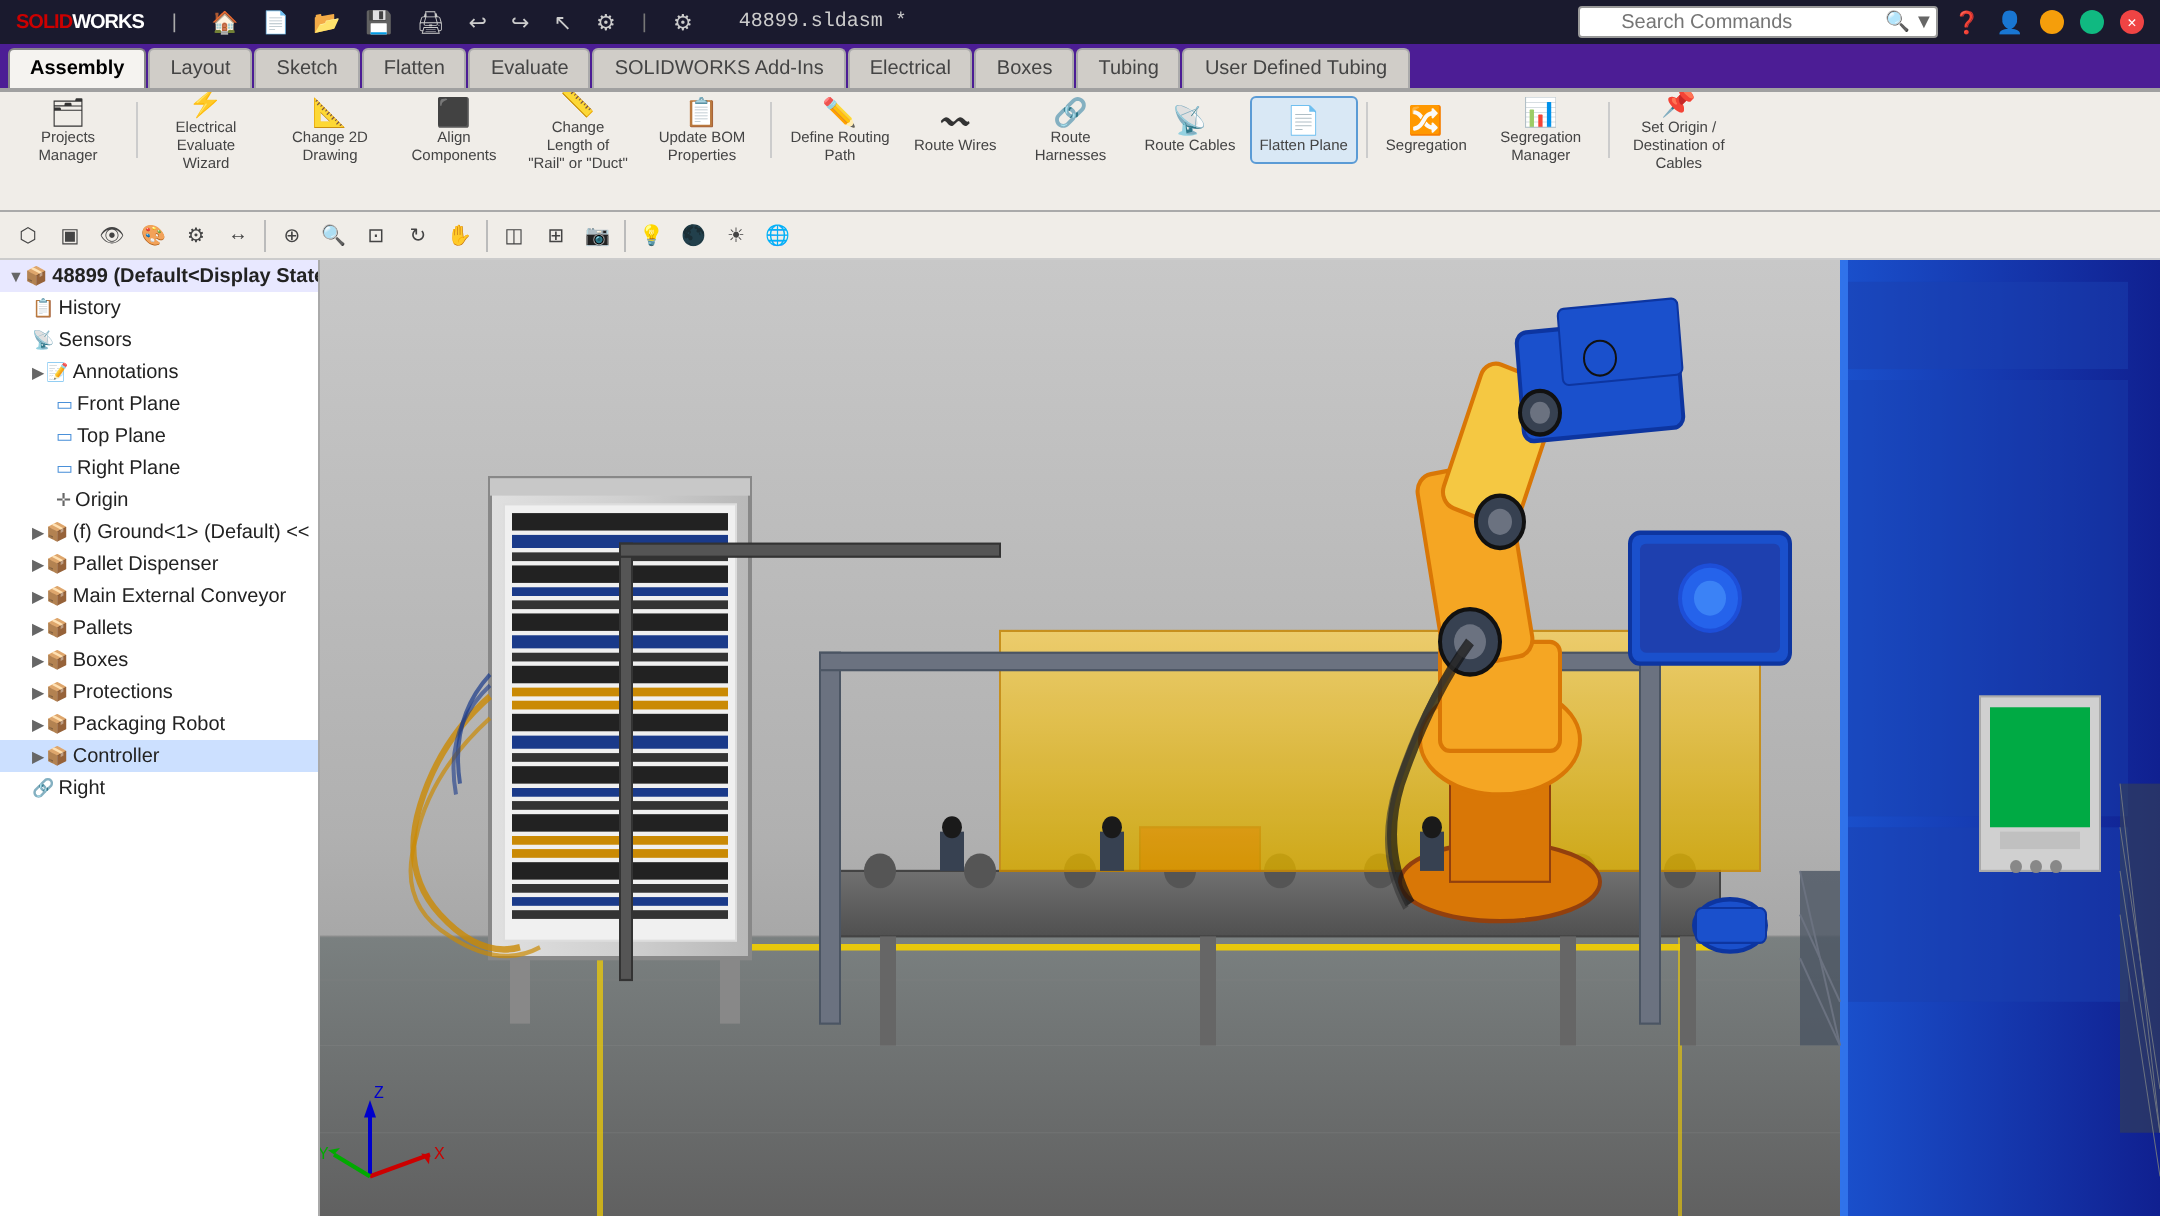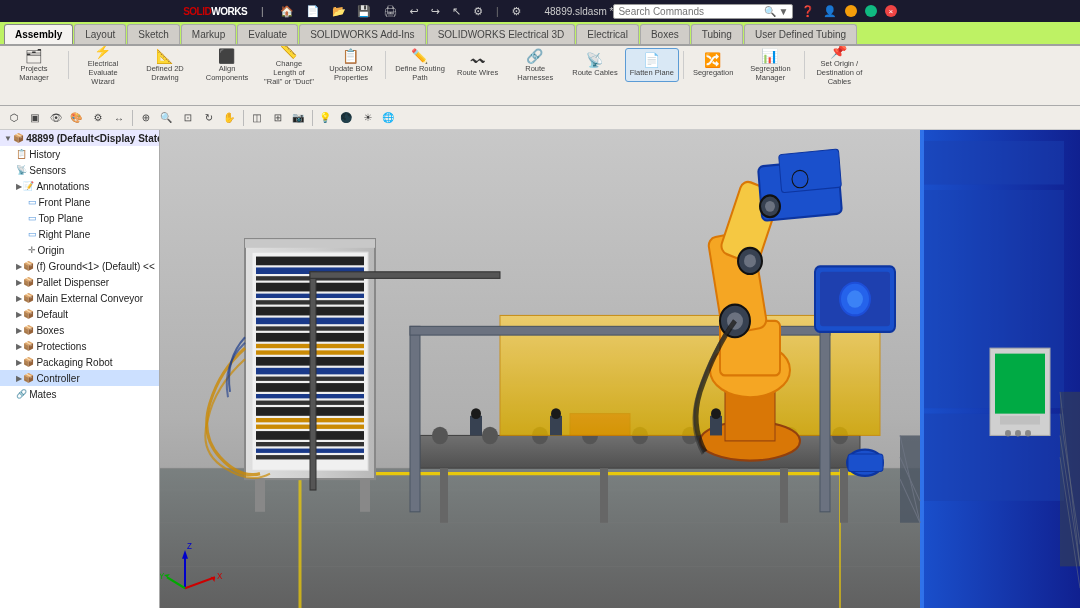--- a/index.html
+++ b/index.html
@@ -4,21 +4,21 @@
   <style>
     * { margin: 0; padding: 0; box-sizing: border-box; }
     body { width: 1080px; height: 608px; overflow: hidden; font-family: 'Segoe UI', Arial, sans-serif; font-size: 11px; background: #d4d0c8; }
 
     
     #titlebar {
       height: 22px;
       background: #1a1a2e;
       display: flex;
       align-items: center;
-      justify-content: center;
+      justify-content: space-between;
       padding: 0 8px;
       color: white;
     }
     #titlebar .left { display: flex; align-items: center; gap: 6px; }
     #titlebar .logo { color: #e74c3c; font-weight: bold; font-size: 10px; letter-spacing: -0.5px; }
     #titlebar .logo span { color: white; }
     .ctrl-min { background: #f59e0b; }
     .ctrl-max { background: #10b981; }
     .ctrl-close { background: #ef4444; }
 
@@ -58,35 +58,35 @@
     .toolbar-separator { width: 1px; height: 28px; background: #ccc; margin: 0 2px; }
     .toolbar-label { font-size: 7.5px; color: #444; text-align: center; line-height: 1.2; max-width: 50px; }
 
     
     .search-area {
       display: flex;
       align-items: center;
       background: white;
       border: 1px solid #999;
       border-radius: 2px;
-      padding: 1px 4px;
+      padding: 1px 21px;
       width: 180px;
     }
     .search-area input {
       border: none;
       outline: none;
       font-size: 10px;
       width: 150px;
       background: transparent;
     }
 
     
     #tabs-bar {
       height: 24px;
-      background: #bef264;
+      background: #4c1d95;
       display: flex;
       align-items: flex-end;
       border-bottom: 2px solid #a0a0a0;
       padding-left: 4px;
     }
     .tab {
       padding: 4px 10px;
       font-size: 10px;
       cursor: pointer;
       border: 1px solid #aaa;
@@ -202,65 +202,64 @@
     <span class="title-btn">📂</span>
     <span class="title-btn">💾</span>
     <span class="title-btn">🖨</span>
     <span class="title-btn">↩</span>
     <span class="title-btn">↪</span>
     <span class="title-btn">↖</span>
     <span class="title-btn">⚙</span>
     <span style="color:#777;font-size:10px;margin:0 4px;">|</span>
     <span class="title-btn">⚙</span>
     <span style="color:#777;font-size:10px;margin:0 4px;"></span>
-    <span style="color:#ccc;font-size:10px;">48899.sldasm *</span>
+    <span style="color:#ccc;font-size:10px;font-family:Liberation Mono, monospace;">48899.sldasm *</span>
   </div>
   <div style="display:flex;align-items:center;gap:8px;">
     <div class="search-area">
       <input type="text" style="font-size: 10px;" placeholder="Search Commands">
       <span style="color:#666;font-size:10px;">🔍</span>
       <span style="color:#666;font-size:10px;margin-left:2px;">▼</span>
     </div>
     <span style="color:#ccc;font-size:11px;">❓</span>
     <span style="color:#ccc;font-size:11px;">👤</span>
     <span class="title-btn ctrl-min" style="display:inline-block;width:12px;height:12px;background:#f59e0b;border-radius:50%;"></span>
     <span class="title-btn ctrl-max" style="display:inline-block;width:12px;height:12px;background:#10b981;border-radius:50%;"></span>
     <span class="title-btn ctrl-close" style="display:inline-block;width:12px;height:12px;background:#ef4444;border-radius:50%;font-size:8px;display:flex;align-items:center;justify-content:center;color:white;">×</span>
   </div>
 </div>
 
 <div id="tabs-bar">
   <div class="tab active">Assembly</div>
   <div class="tab">Layout</div>
   <div class="tab">Sketch</div>
-  <div class="tab">Markup</div>
+  <div class="tab">Flatten</div>
   <div class="tab">Evaluate</div>
   <div class="tab">SOLIDWORKS Add-Ins</div>
-  <div class="tab">SOLIDWORKS Electrical 3D</div>
   <div class="tab">Electrical</div>
   <div class="tab">Boxes</div>
   <div class="tab">Tubing</div>
   <div class="tab">User Defined Tubing</div>
 </div>
 
 <div id="toolbar-area">
   <div id="toolbar-main">
     <div class="toolbar-btn">
       <span class="toolbar-icon">🗂</span>
       <span class="toolbar-label">Projects
 Manager</span>
     </div>
     <div class="toolbar-separator"></div>
     <div class="toolbar-btn">
       <span class="toolbar-icon">⚡</span>
       <span class="toolbar-label">Electrical Evaluate Wizard</span>
     </div>
     <div class="toolbar-btn">
       <span class="toolbar-icon">📐</span>
-      <span class="toolbar-label">Defined 2D Drawing</span>
+      <span class="toolbar-label">Change 2D Drawing</span>
     </div>
     <div class="toolbar-btn">
       <span class="toolbar-icon">⬛</span>
       <span class="toolbar-label">Align Components</span>
     </div>
     <div class="toolbar-btn">
       <span class="toolbar-icon">📏</span>
       <span class="toolbar-label">Change Length of "Rail" or "Duct"</span>
     </div>
     <div class="toolbar-btn">
@@ -389,21 +388,21 @@
 
     <div class="tree-item" style="padding-left:16px;">
       <span class="tree-expand">▶</span>
       <span class="tree-icon">📦</span>
       <span class="tree-label">Main External Conveyor</span>
     </div>
 
     <div class="tree-item" style="padding-left:16px;">
       <span class="tree-expand">▶</span>
       <span class="tree-icon">📦</span>
-      <span class="tree-label">Default</span>
+      <span class="tree-label">Pallets</span>
     </div>
 
     <div class="tree-item" style="padding-left:16px;">
       <span class="tree-expand">▶</span>
       <span class="tree-icon">📦</span>
       <span class="tree-label">Boxes</span>
     </div>
 
     <div class="tree-item" style="padding-left:16px;">
       <span class="tree-expand">▶</span>
@@ -418,21 +417,21 @@
     </div>
 
     <div class="tree-item selected" style="padding-left:16px;">
       <span class="tree-expand">▶</span>
       <span class="tree-icon">📦</span>
       <span class="tree-label">Controller</span>
     </div>
 
     <div class="tree-item" style="padding-left:16px;">
       <span class="tree-icon">🔗</span>
-      <span class="tree-label">Mates</span>
+      <span class="tree-label">Right</span>
     </div>
 
     <div style="height:40px;"></div>
   </div>
 
   <div id="viewport">
     <svg class="scene-svg" viewBox="0 0 920 440" preserveAspectRatio="none">
 
       <defs>
         <linearGradient id="bgGrad" x1="0" y1="0" x2="0" y2="1">

